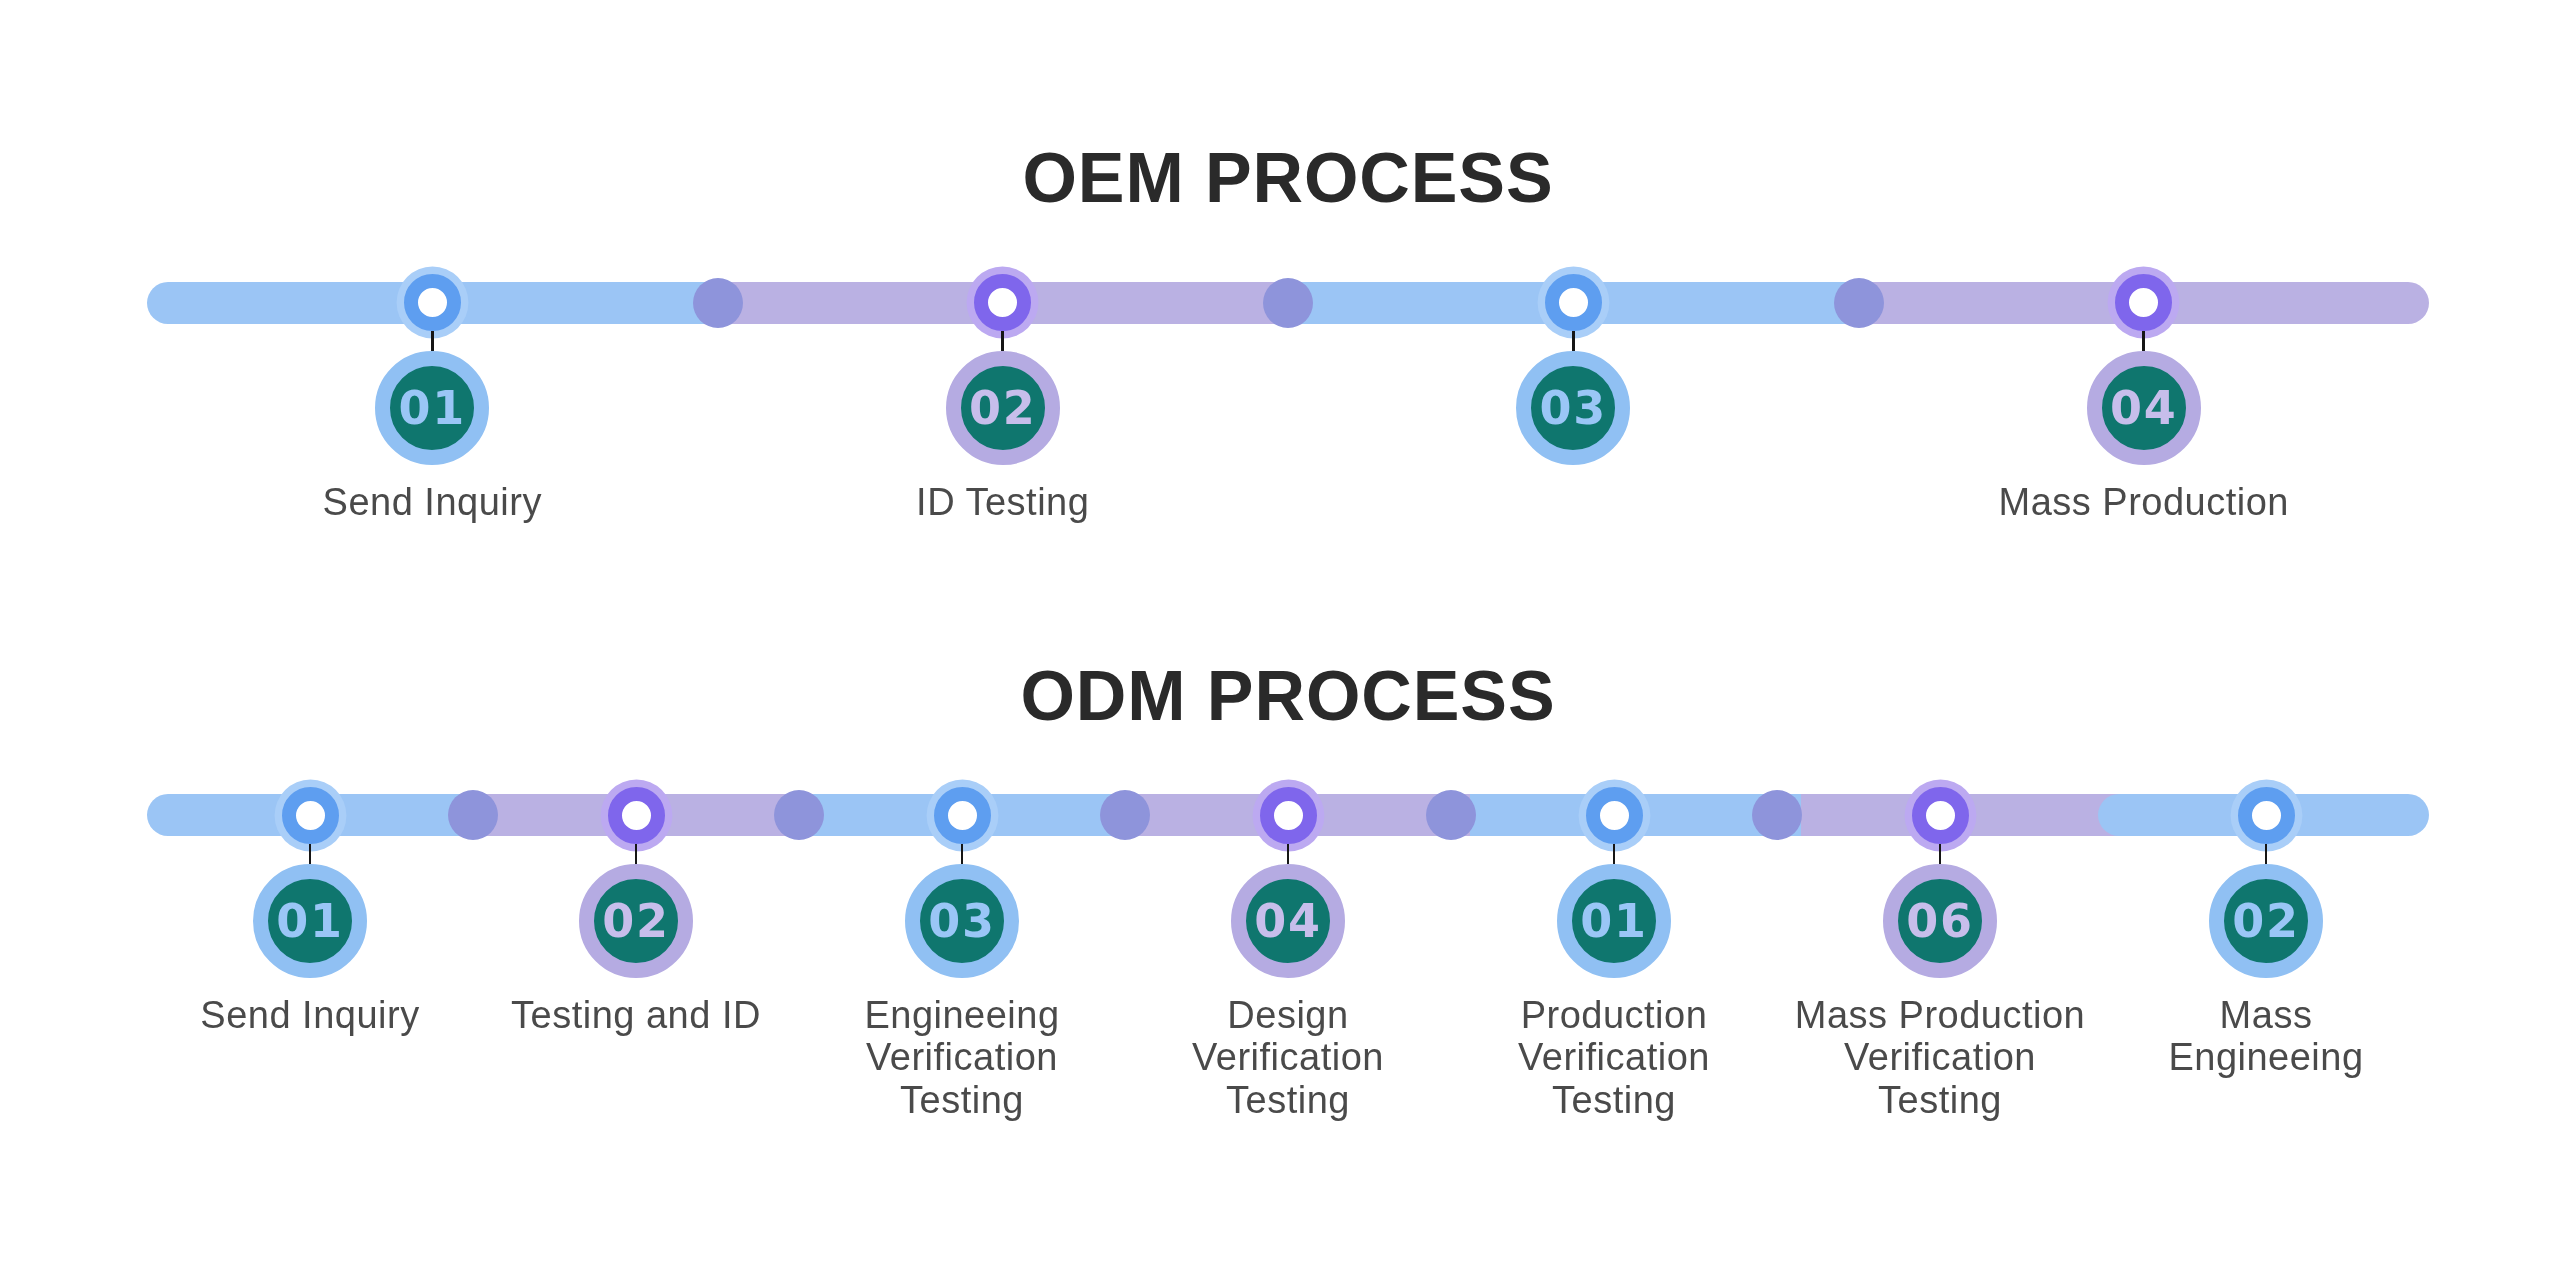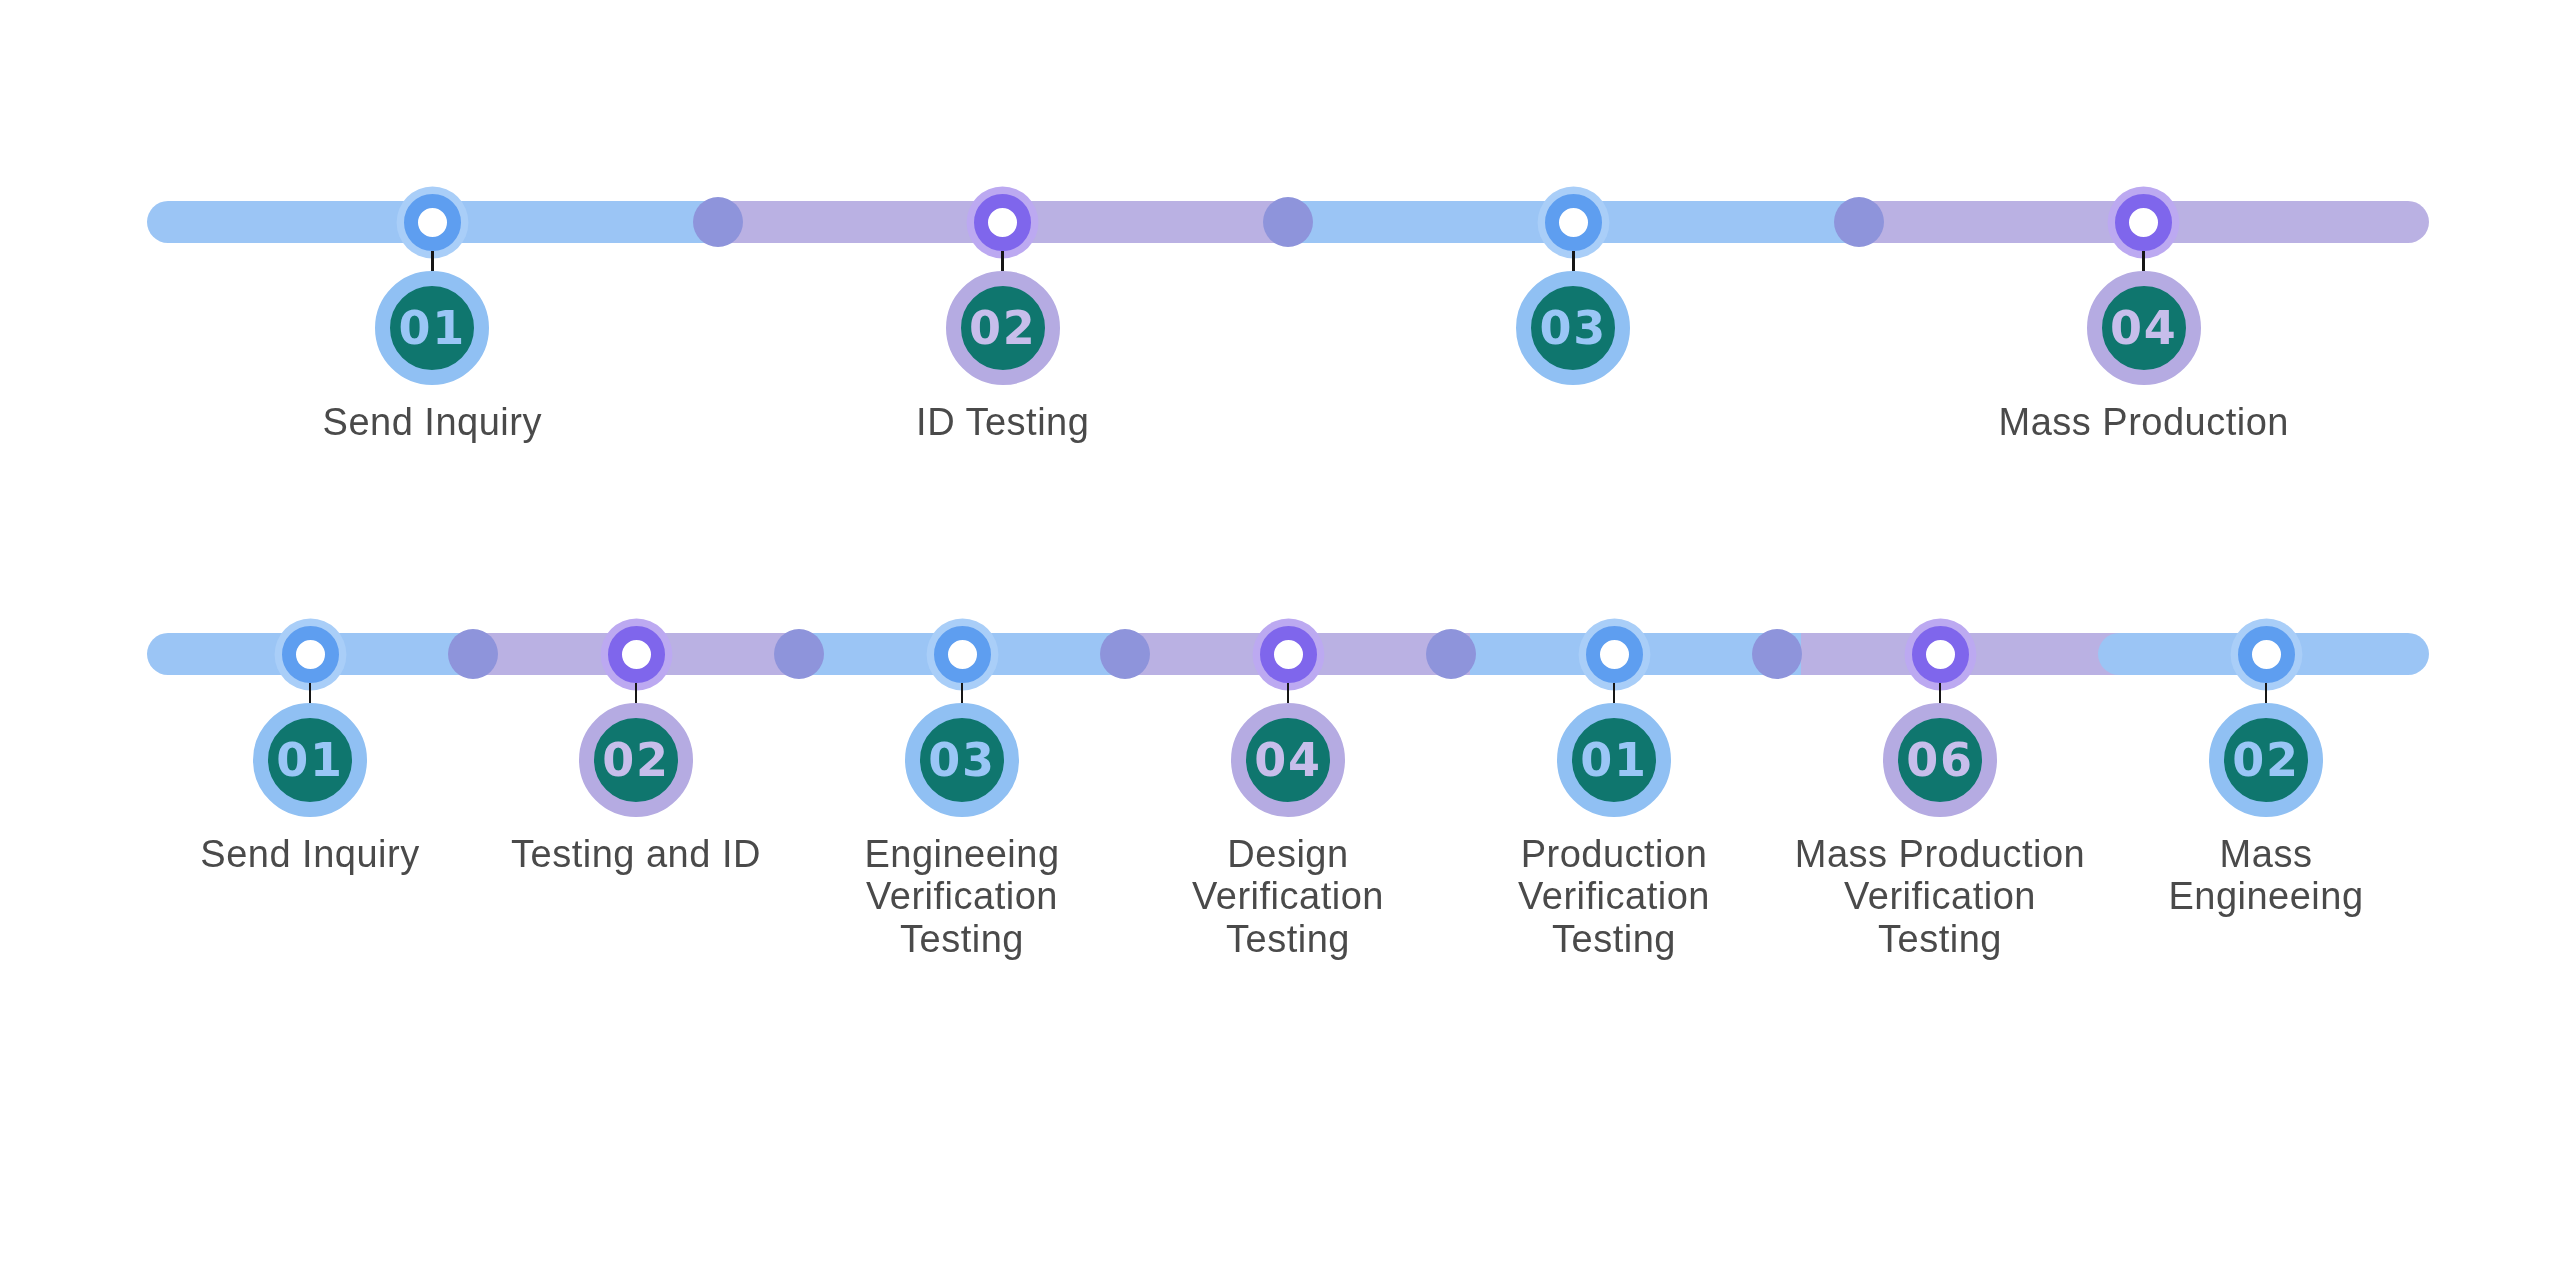--- a/index.html
+++ b/index.html
@@ -100,20 +100,21 @@
     text-align: center;
     white-space: pre-line;
   }
 </style>
 </head>
 <body>
 
 <div class="page">
 
   <section class="oem">
+    <h1 class="title">OEM PROCESS</h1>
 
     <div class="timeline">
       <div class="bar">
         <div class="segs">
           <div class="seg"></div>
           <div class="seg"></div>
           <div class="seg"></div>
           <div class="seg"></div>
         </div>
         <div class="sep" style="left:25%"></div>
@@ -151,20 +152,21 @@
           <div class="circle">
             <span class="num">04</span>
           </div>
           <div class="label">Mass Production</div>
         </div>
       </div>
     </div>
   </section>
 
   <section class="odm">
+    <h1 class="title">ODM PROCESS</h1>
 
     <div class="timeline">
       <div class="bar odm-bar">
         <div class="segs">
           <div class="seg"></div>
           <div class="seg"></div>
           <div class="seg"></div>
           <div class="seg"></div>
           <div class="seg"></div>
           <div class="seg"></div>

